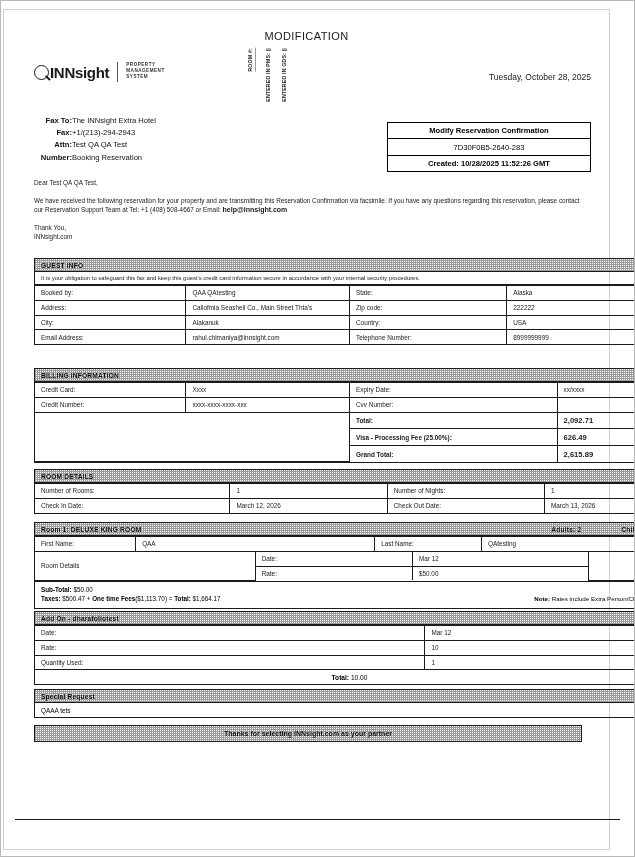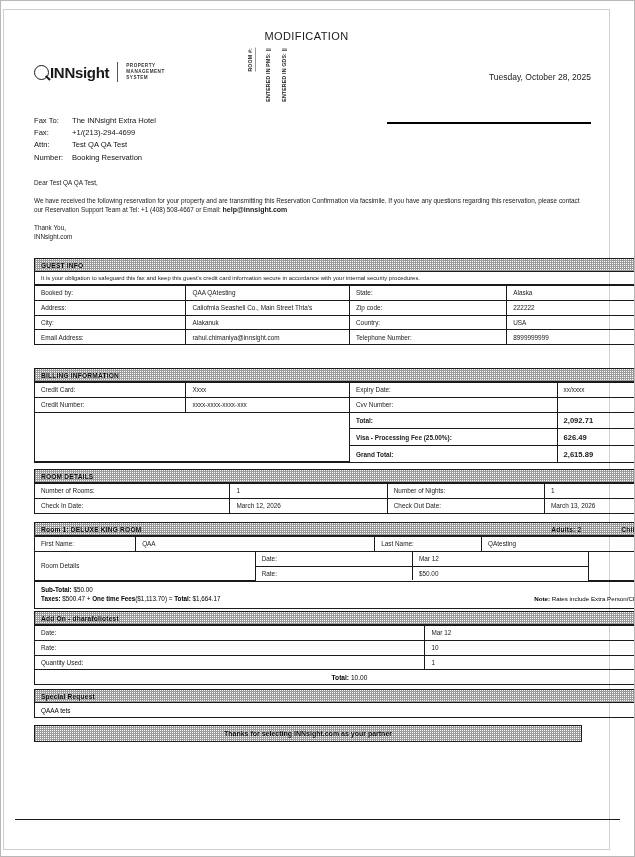--- a/index.html
+++ b/index.html
@@ -53,21 +53,21 @@
     line-height: 7px;
   }
   .vert-marks .vm.rule {
     border-left: 1px solid #9a9a9a;
     padding-left: 1px;
   }
 
   .logo-wrap {
     position: absolute;
     left: 30px; top: 52px;
-    display: flex; align-items: center; gap: 8px;
+    display: flex; gap: 8px;
   }
   .logo-mark {
     display: flex; align-items: center;
     font-size: 15px; font-weight: bold;
     color: #1a1a1a; letter-spacing: -.3px;
   }
   .mag {
     position: relative;
     width: 15px; height: 15px;
     border: 1.6px solid #1a1a1a;
@@ -96,21 +96,21 @@
     font-size: 8.5px; color: #1a1a1a;
   }
 
   
   .fax-block {
     position: absolute;
     left: 30px; top: 106px;
     font-size: 7.6px; color: #111;
   }
   .fax-row { display: flex; margin-bottom: 3.2px; }
-  .fax-k { width: 38px; font-weight: normal; }
+  .fax-k { width: 38px; font-weight: bold; text-align: right; }
   .fax-v { }
 
   
   .conf-box {
     position: absolute;
     right: 18px; top: 112px;
     width: 204px;
     border: 1.3px solid #000;
     font-size: 7.6px;
   }
@@ -270,33 +270,36 @@
 
     <div class="date-line">Tuesday, October 28, 2025</div>
 
     <div class="fax-block">
       <div class="fax-row">
         <span class="fax-k">Fax To:</span>
         <span class="fax-v">The INNsight Extra Hotel</span>
       </div>
       <div class="fax-row">
         <span class="fax-k">Fax:</span>
-        <span class="fax-v">+1/(213)-294-4699</span>
+        <span class="fax-v">+1/(213)-294-2943</span>
       </div>
       <div class="fax-row">
         <span class="fax-k">Attn:</span>
         <span class="fax-v">Test QA QA Test</span>
       </div>
       <div class="fax-row">
         <span class="fax-k">Number:</span>
         <span class="fax-v">Booking Reservation</span>
       </div>
     </div>
 
     <div class="conf-box">
+      <div class="b">Modify Reservation Confirmation</div>
+      <div>7D30F0B5-2640-283</div>
+      <div class="b">Created: 10/28/2025 11:52:26 GMT</div>
     </div>
 
     <div class="letter">
       <p>Dear Test QA QA Test,</p>
       <p><span>We have received the following reservation for your property and are transmitting this Reservation Confirmation via facsimile. If you have any questions regarding this reservation, please contact our Reservation Support Team at Tel: +1 (408) 508-4667 or Email: </span><b>help@innsight.com</b></p>
       <p class="tight">Thank You,</p>
       <p>INNsight.com</p>
     </div>
 
     <div class="sec" style="top:248px;">

